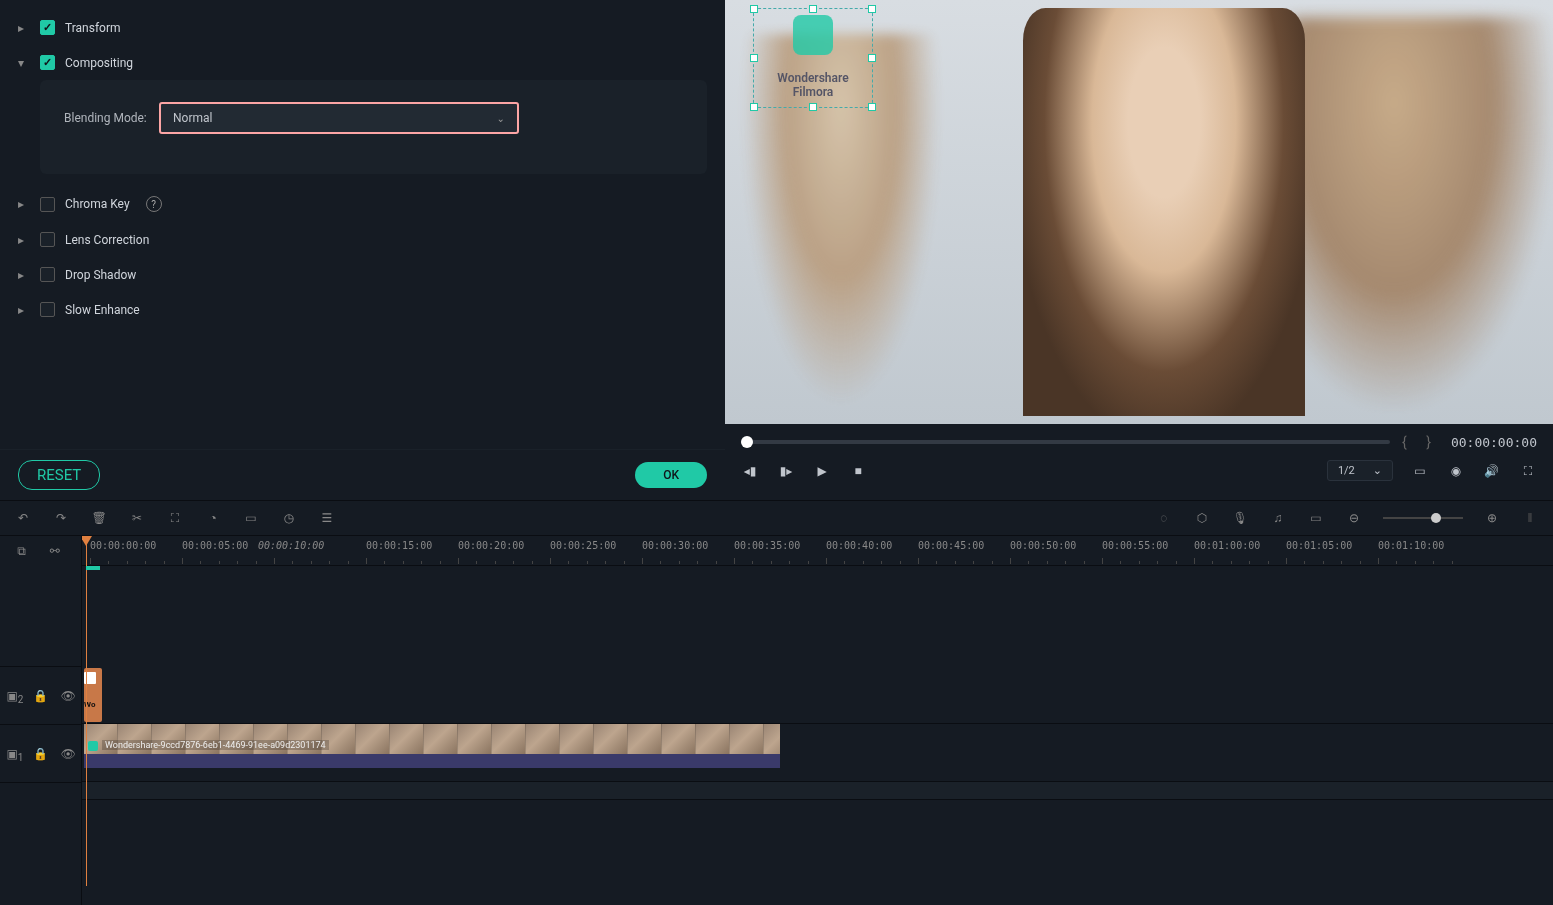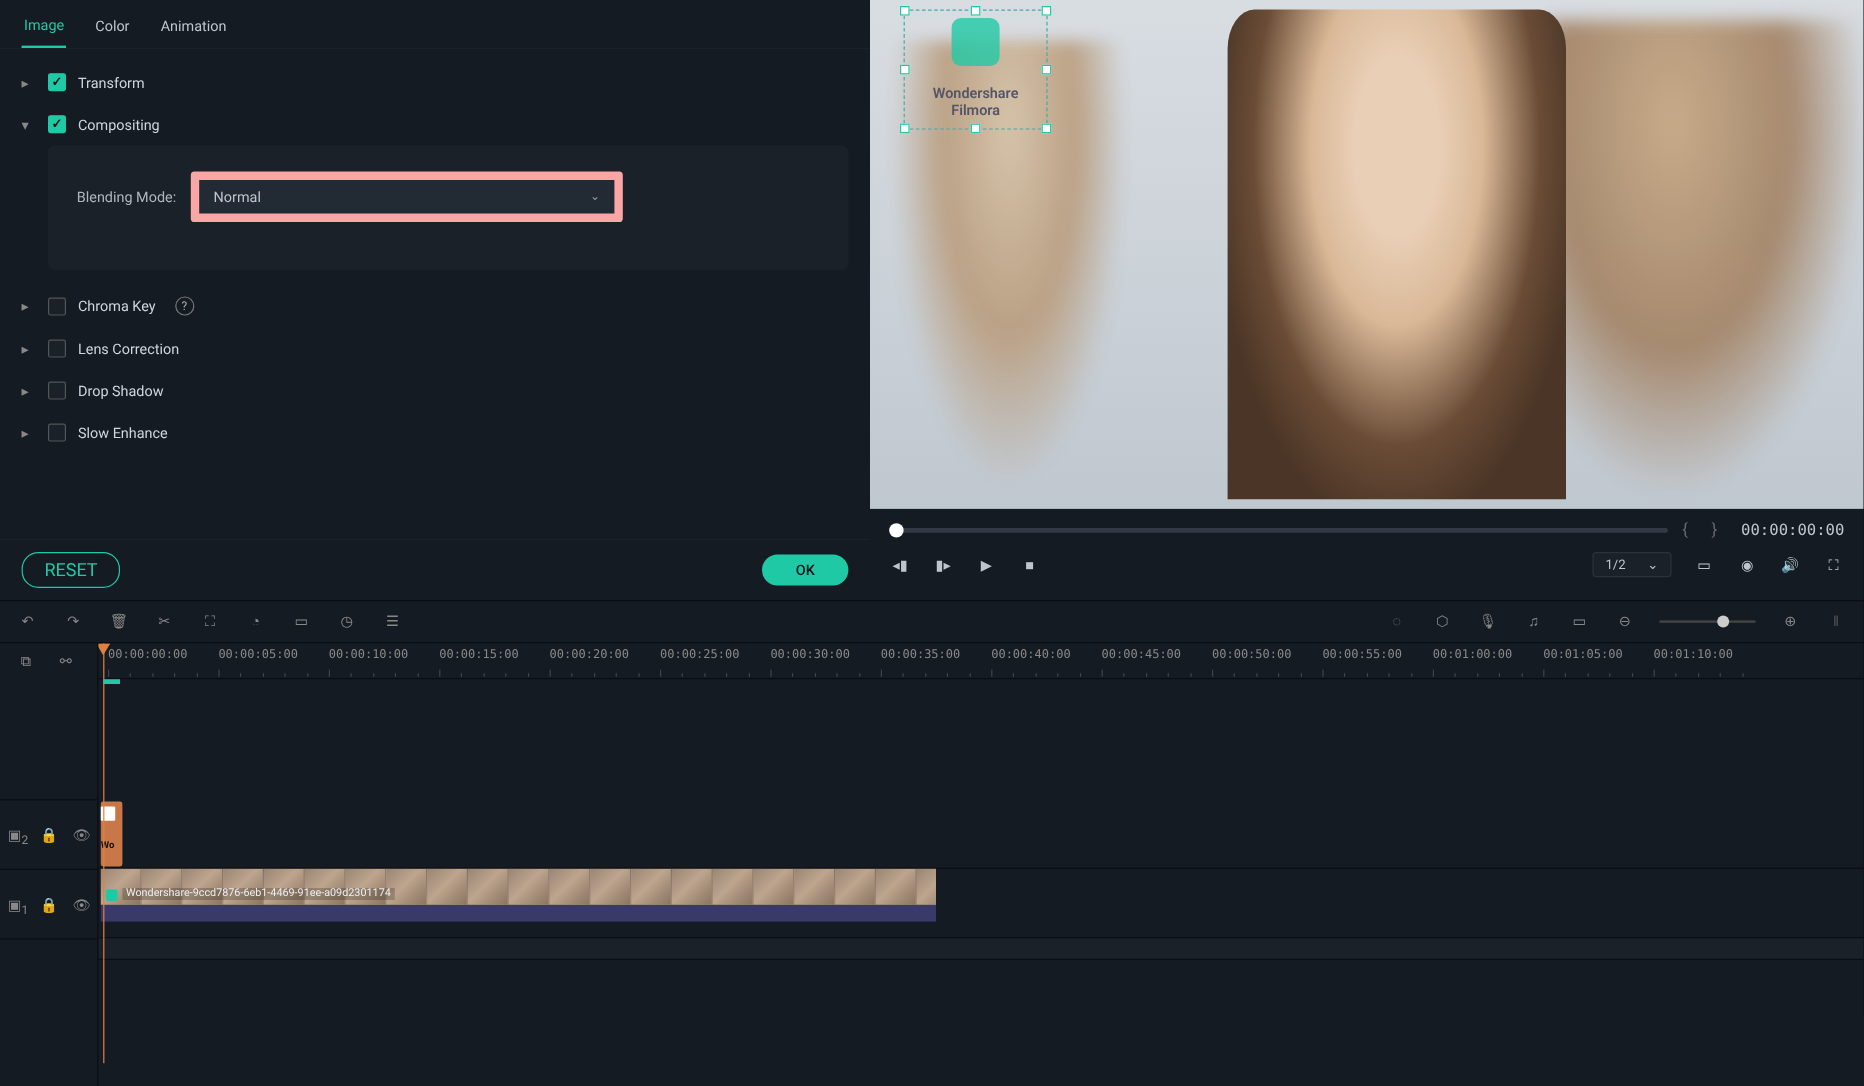--- a/index.html
+++ b/index.html
@@ -18,21 +18,21 @@
 .chev { width: 12px; color: #888; cursor: pointer; }
 .chk { width: 15px; height: 15px; border: 1px solid #555; border-radius: 2px; display: flex; align-items: center; justify-content: center; background: #1a2129; }
 .chk.checked { background: #20c9a6; border-color: #20c9a6; }
 .chk.checked::after { content: '✓'; color: #0f1419; font-size: 11px; font-weight: bold; }
 .section-label { color: #d0d5dc; font-size: 12px; }
 .help-icon { width: 16px; height: 16px; border: 1px solid #777; border-radius: 50%; display: flex; align-items: center; justify-content: center; font-size: 10px; color: #aaa; margin-left: 6px; }
 
 .compositing-body { background: #1a2129; border-radius: 6px; padding: 22px 24px 24px 24px; margin-left: 22px; margin-bottom: 12px; }
 .prop-line { display: flex; align-items: center; margin-bottom: 16px; }
 .prop-label { width: 95px; text-align: left; font-size: 12px; color: #b0b5bc; }
-.dropdown { flex: 0 0 360px; background: #222a33; border: 7px solid #fca5a5; padding: 7px 12px; border-radius: 3px; display: flex; justify-content: space-between; align-items: center; }
+.dropdown { flex: 0 0 360px; background: #222a33; border: 2px solid #fca5a5; padding: 7px 12px; border-radius: 3px; display: flex; justify-content: space-between; align-items: center; }
 .dropdown .arr { font-size: 10px; color: #999; }
 
 .opacity-wrap { border: 2px solid #e02828; border-radius: 4px; padding: 12px 14px; display: flex; align-items: center; margin-left: 22px; }
 .opacity-wrap .prop-label { width: 60px; }
 .slider-track { flex: 1; height: 2px; background: #555; position: relative; margin: 0 14px 0 6px; }
 .slider-fill { position: absolute; left: 0; top: 0; height: 2px; background: #fff; width: 50.64%; }
 .slider-thumb { position: absolute; top: -5px; left: 50.64%; transform: translateX(-50%); width: 12px; height: 12px; border-radius: 50%; background: #fff; }
 .num-input { width: 60px; background: #222a33; border: 1px solid #2a323c; padding: 5px 8px; text-align: right; color: #d0d5dc; border-radius: 2px; }
 .unit { margin: 0 10px 0 6px; color: #999; }
 .reset-rot { width: 18px; height: 18px; display: flex; align-items: center; justify-content: center; color: #bbb; }
@@ -115,25 +115,20 @@
 .scene .blur-l { position: absolute; left: 2%; top: 8%; width: 24%; height: 88%; background: radial-gradient(ellipse at 50% 20%, #d6c2a5, #b99c7d 40%, transparent 70%); filter: blur(6px); opacity: .9; }
 .scene .blur-r { position: absolute; right: 0; top: 4%; width: 32%; height: 92%; background: radial-gradient(ellipse at 40% 22%, #c7a985, #a4866a 44%, transparent 72%); filter: blur(7px); opacity: .95; }
 .scene .subject { position: absolute; left: 36%; top: 2%; width: 34%; height: 96%; border-radius: 8% 8% 0 0; background: radial-gradient(ellipse at 50% 28%, #e9cfb6 0 18%, #d9b897 36%, #6a4c36 60%, #4a3526 78%); }
 </style>
 </head>
 <body>
 
 <div class="top-section">
 
   <div class="props-panel">
-    <div class="props-tabs">
-      <div class="props-tab active">Image</div>
-      <div class="props-tab">Color</div>
-      <div class="props-tab">Animation</div>
-    </div>
     <div class="props-body">
       <div class="section-row">
         <span class="chev">▸</span>
         <span class="chk checked"></span>
         <span class="section-label">Transform</span>
       </div>
 
       <div class="section-row">
         <span class="chev">▾</span>
         <span class="chk checked"></span>
@@ -280,21 +275,21 @@
         <div class="ruler-tick minor" style="left: 26.4px;"></div>
         <div class="ruler-tick minor" style="left: 44.8px;"></div>
         <div class="ruler-tick minor" style="left: 63.2px;"></div>
         <div class="ruler-tick minor" style="left: 81.6px;"></div>
         <div class="ruler-mark" style="left: 100px;">00:00:05:00</div>
         <div class="ruler-tick" style="left: 100px;"></div>
         <div class="ruler-tick minor" style="left: 118.4px;"></div>
         <div class="ruler-tick minor" style="left: 136.8px;"></div>
         <div class="ruler-tick minor" style="left: 155.2px;"></div>
         <div class="ruler-tick minor" style="left: 173.6px;"></div>
-        <div class="ruler-mark" style="left: 192px;">00:00:10:00</div>
+        <div class="ruler-mark" style="left: 176px; font-style: italic;">00:00:10:00</div>
         <div class="ruler-tick" style="left: 192px;"></div>
         <div class="ruler-tick minor" style="left: 210.4px;"></div>
         <div class="ruler-tick minor" style="left: 228.8px;"></div>
         <div class="ruler-tick minor" style="left: 247.2px;"></div>
         <div class="ruler-tick minor" style="left: 265.6px;"></div>
         <div class="ruler-mark" style="left: 284px;">00:00:15:00</div>
         <div class="ruler-tick" style="left: 284px;"></div>
         <div class="ruler-tick minor" style="left: 302.4px;"></div>
         <div class="ruler-tick minor" style="left: 320.8px;"></div>
         <div class="ruler-tick minor" style="left: 339.2px;"></div>

